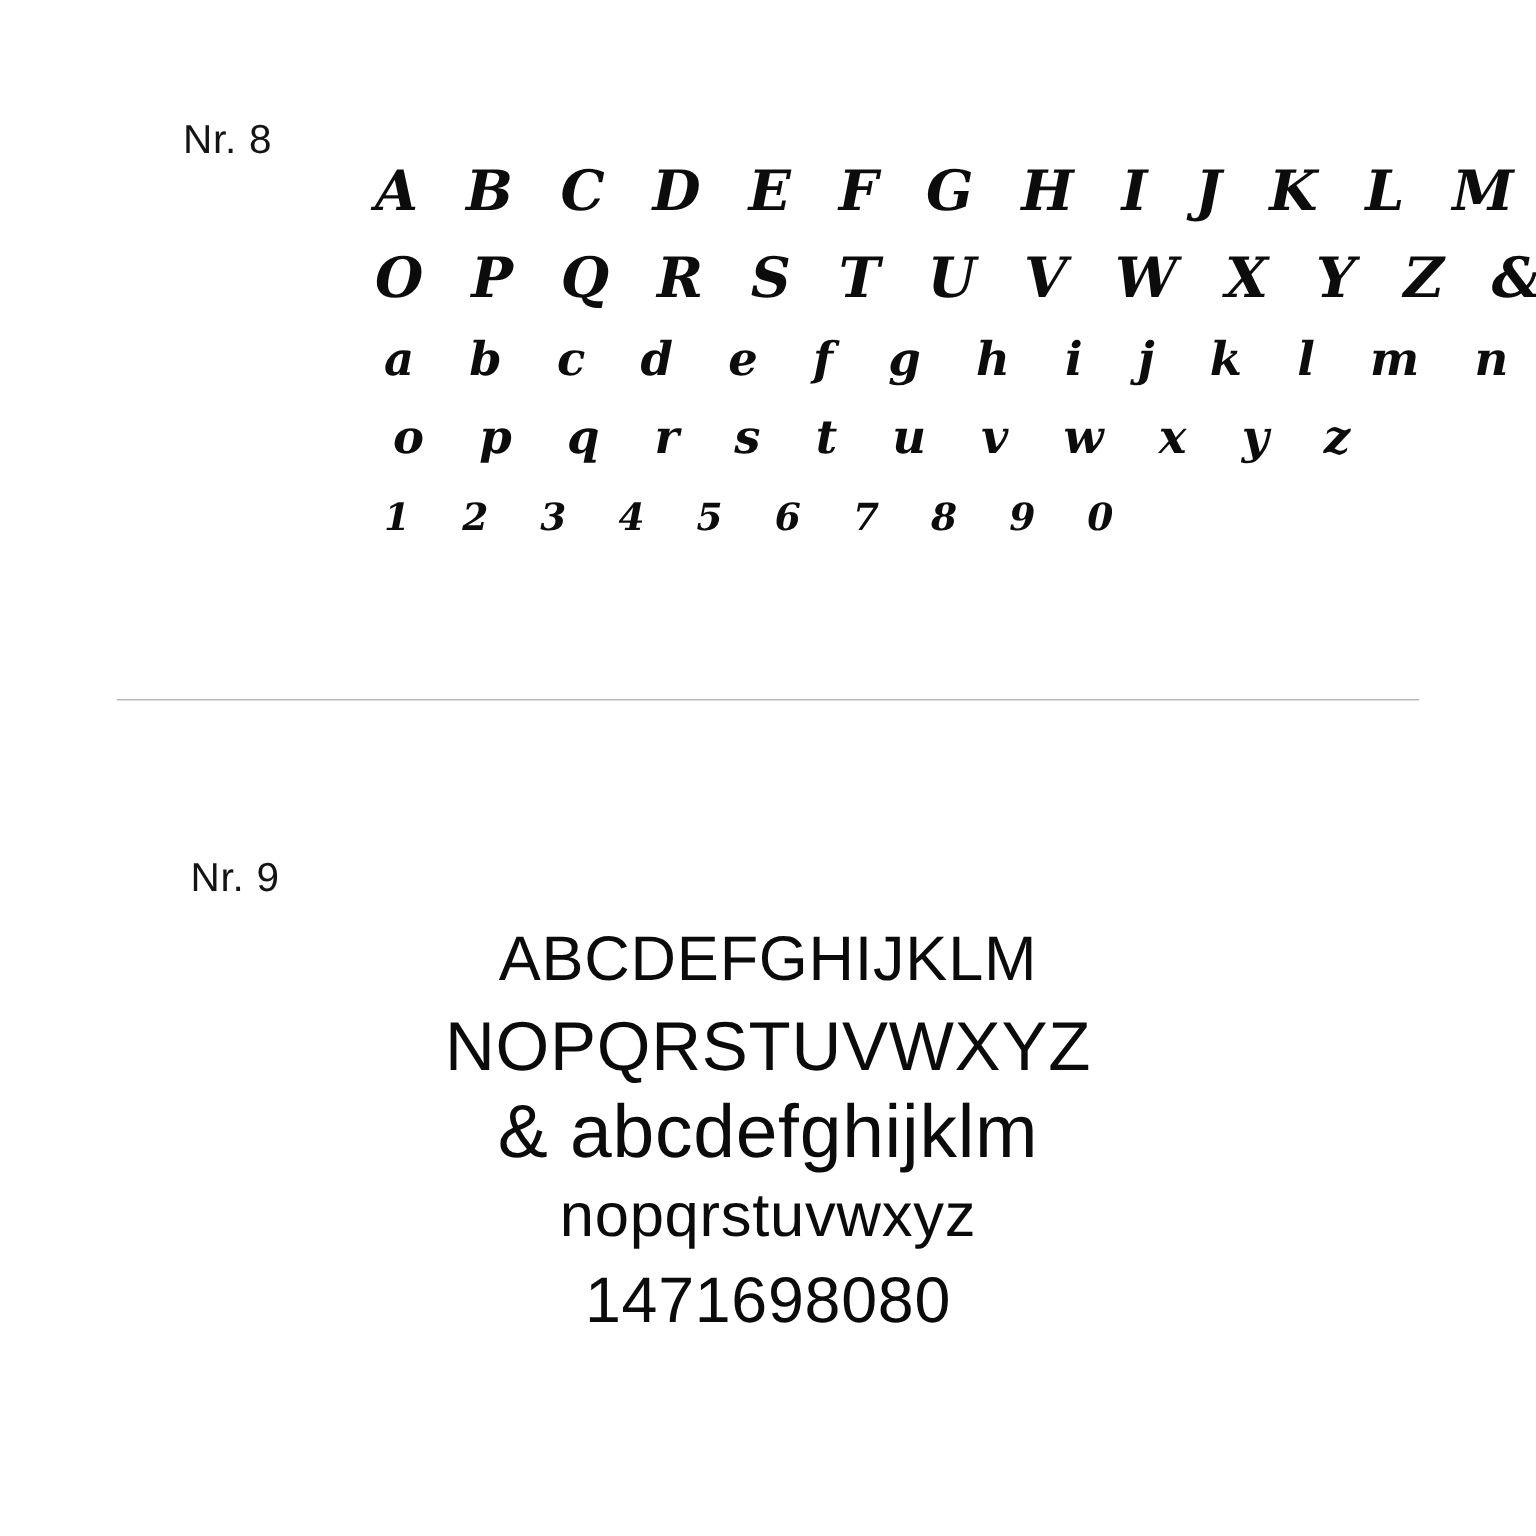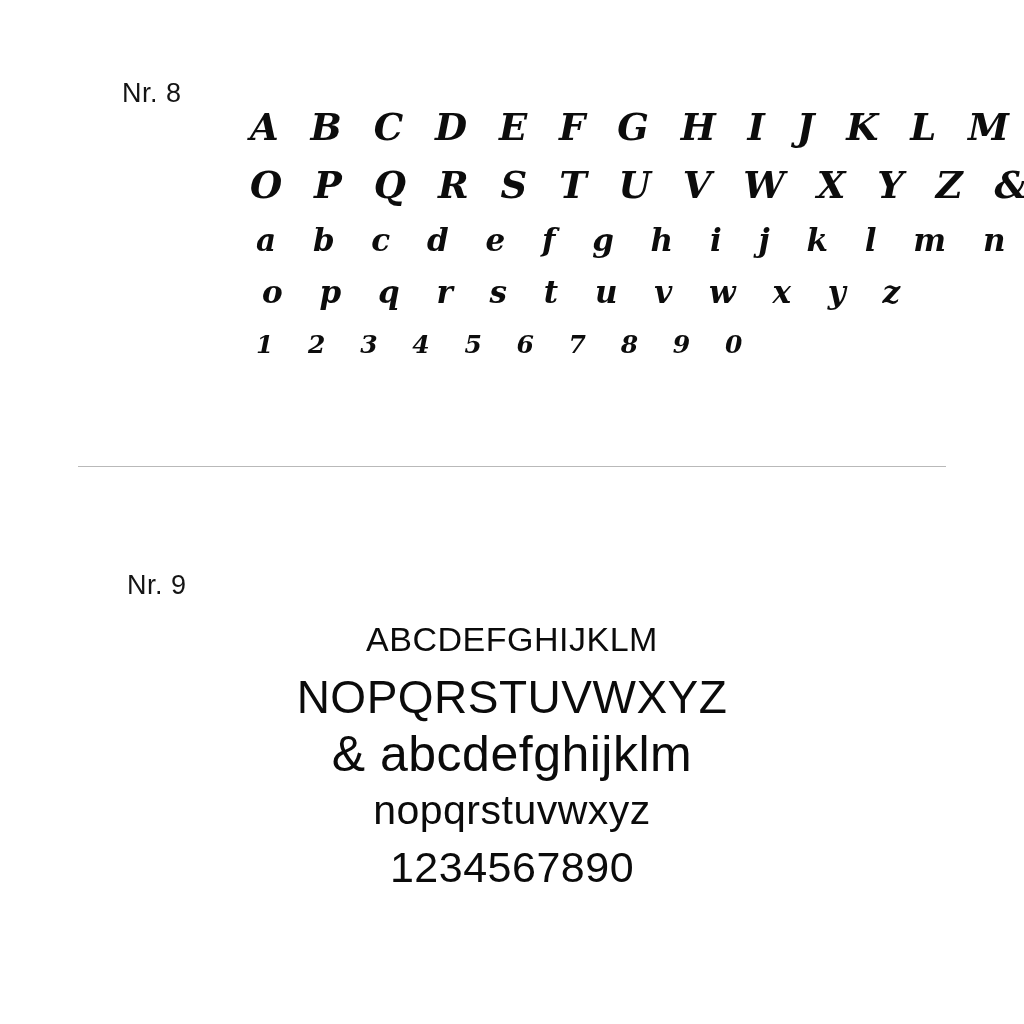--- a/index.html
+++ b/index.html
@@ -115,21 +115,21 @@
   }
 
   .sans-line {
     font-family: "Liberation Sans", sans-serif;
     font-weight: 400;
     color: #0b0b0b;
     white-space: nowrap;
     letter-spacing: 0.5px;
   }
 
-  .s-upper-1 { font-size: 34px; line-height: 58px; }
+  .s-upper-1 { font-size: 42px; line-height: 58px; }
   .s-upper-2 { font-size: 46px; line-height: 58px; }
   .s-mixed   { font-size: 50px; line-height: 56px; }
   .s-lower   { font-size: 41px; line-height: 56px; }
   .s-digits  { font-size: 43px; line-height: 58px; }
 
 </style>
 </head>
 <body>
 
 <div class="page">
@@ -149,17 +149,17 @@
   <div class="divider"></div>
 
   <div class="specimen-2">
     <div class="label label-2" style="left:127px; top:10px;">Nr. 9</div>
 
     <div class="sans-lines">
       <div class="sans-line s-upper-1">ABCDEFGHIJKLM</div>
       <div class="sans-line s-upper-2">NOPQRSTUVWXYZ</div>
       <div class="sans-line s-mixed">&amp;  abcdefghijklm</div>
       <div class="sans-line s-lower">nopqrstuvwxyz</div>
-      <div class="sans-line s-digits">1234567890</div>
+      <div class="sans-line s-digits">1471698080</div>
     </div>
   </div>
 
 </div>
 
 </body></html>

